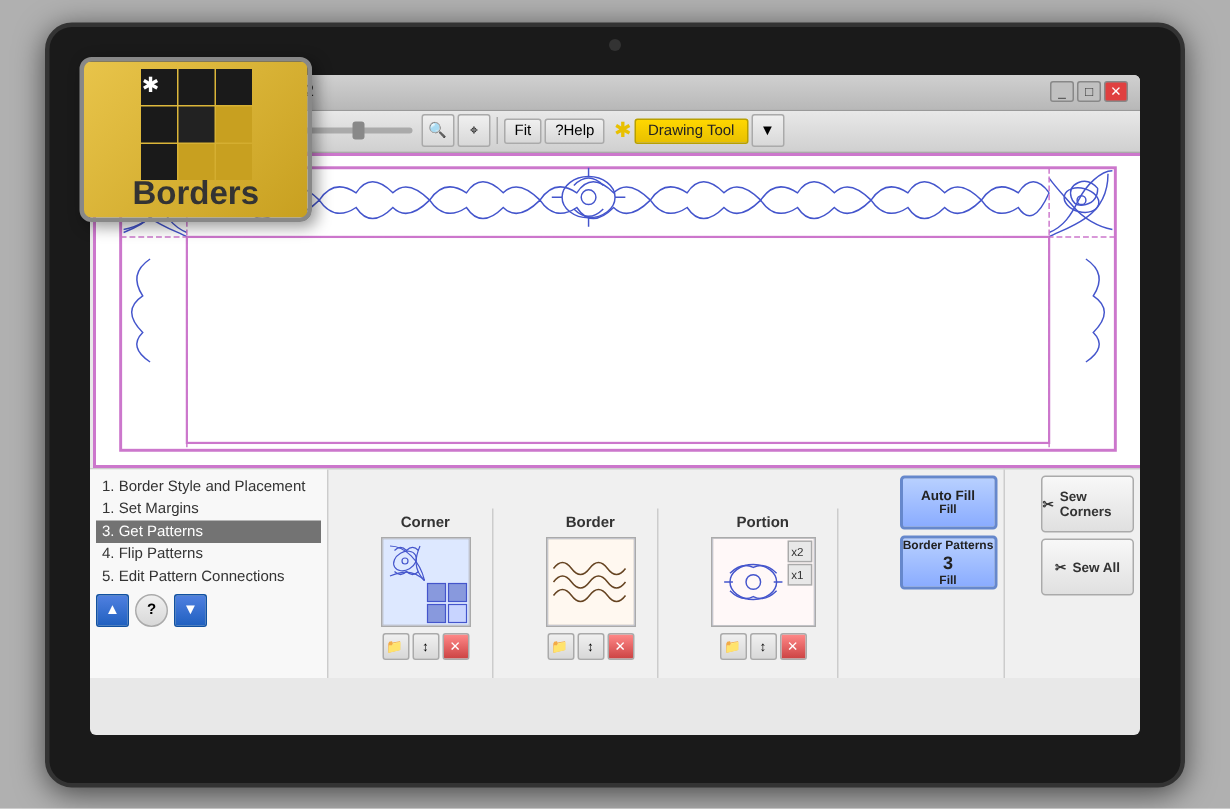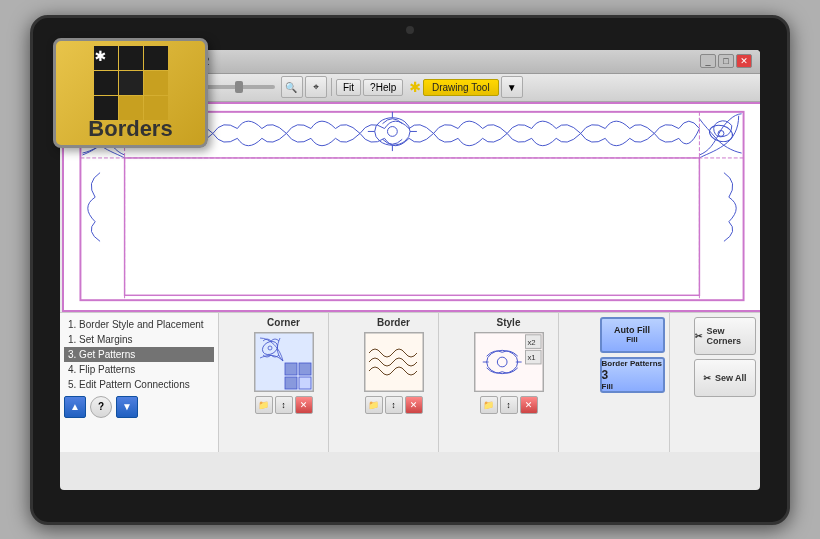--- a/index.html
+++ b/index.html
@@ -262,20 +262,21 @@
     }
 
     
     .pattern-section {
       display: flex;
       flex-direction: column;
       align-items: center;
       border-right: 1px solid #ccc;
       padding: 4px;
       min-width: 90px;
+      margin-top: 26px;
     }
 
     .pattern-section-title {
       font-size: 10px;
       font-weight: bold;
       color: #333;
       margin-bottom: 4px;
     }
 
     .pattern-thumb {
@@ -343,21 +344,21 @@
     }
 
     .border-patterns-btn {
       width: 65px;
       height: 36px;
       background: linear-gradient(to bottom, #b8d0ff, #8aacff);
       border: 2px solid #6688cc;
       border-radius: 3px;
       display: flex;
       flex-direction: column;
-      align-items: flex-start;
+      align-items: center;
       justify-content: center;
       font-size: 8px;
       font-weight: bold;
       color: #222;
       cursor: pointer;
     }
 
     
     .sew-panel {
       display: flex;
@@ -589,21 +590,21 @@
             </svg>
           </div>
           <div class="pattern-actions">
             <div class="pattern-action-btn">📁</div>
             <div class="pattern-action-btn">↕</div>
             <div class="pattern-action-btn delete">✕</div>
           </div>
         </div>
 
         <div class="pattern-section" style="min-width:100px;">
-          <div class="pattern-section-title">Style</div>
+          <div class="pattern-section-title">Portion</div>
           <div class="pattern-thumb" style="position:relative; width:70px; height:60px;">
             <svg width="70" height="60" viewBox="0 0 70 60">
               <rect width="70" height="60" fill="#fff8f8" stroke="#aaa" stroke-width="1"></rect>
               <g stroke="#4455cc" stroke-width="1" fill="none">
 
                 <ellipse cx="28" cy="30" rx="16" ry="12"></ellipse>
                 <path d="M12,24 Q20,16 28,20 Q36,16 44,24"></path>
                 <path d="M12,36 Q20,44 28,40 Q36,44 44,36"></path>
                 <circle cx="28" cy="30" r="5"></circle>
                 <path d="M8,30 L14,30 M42,30 L48,30"></path>

